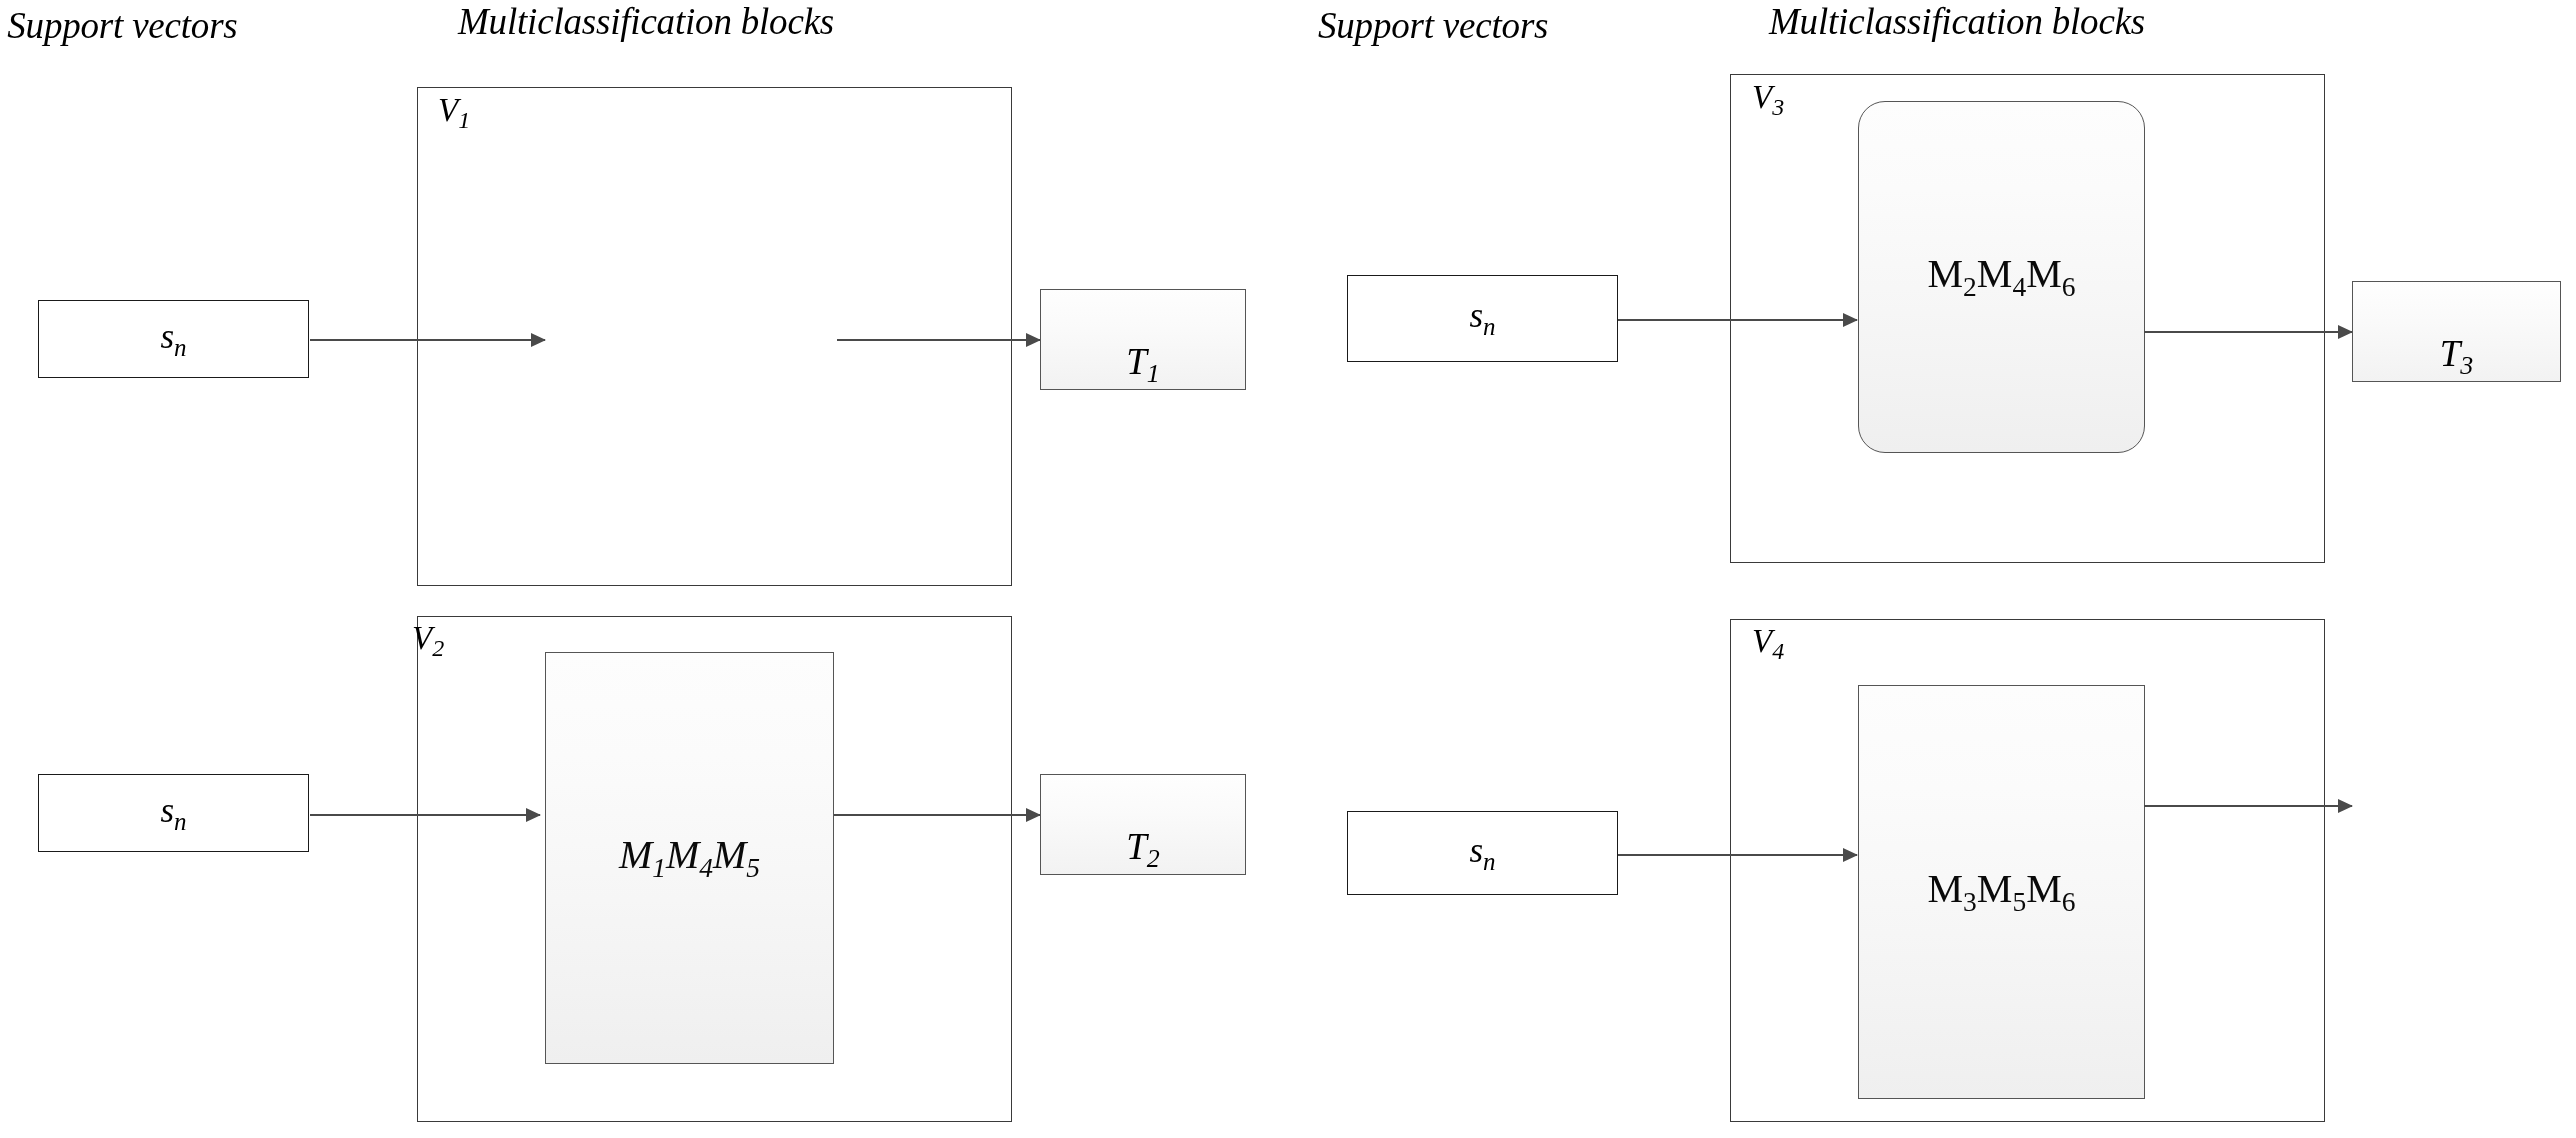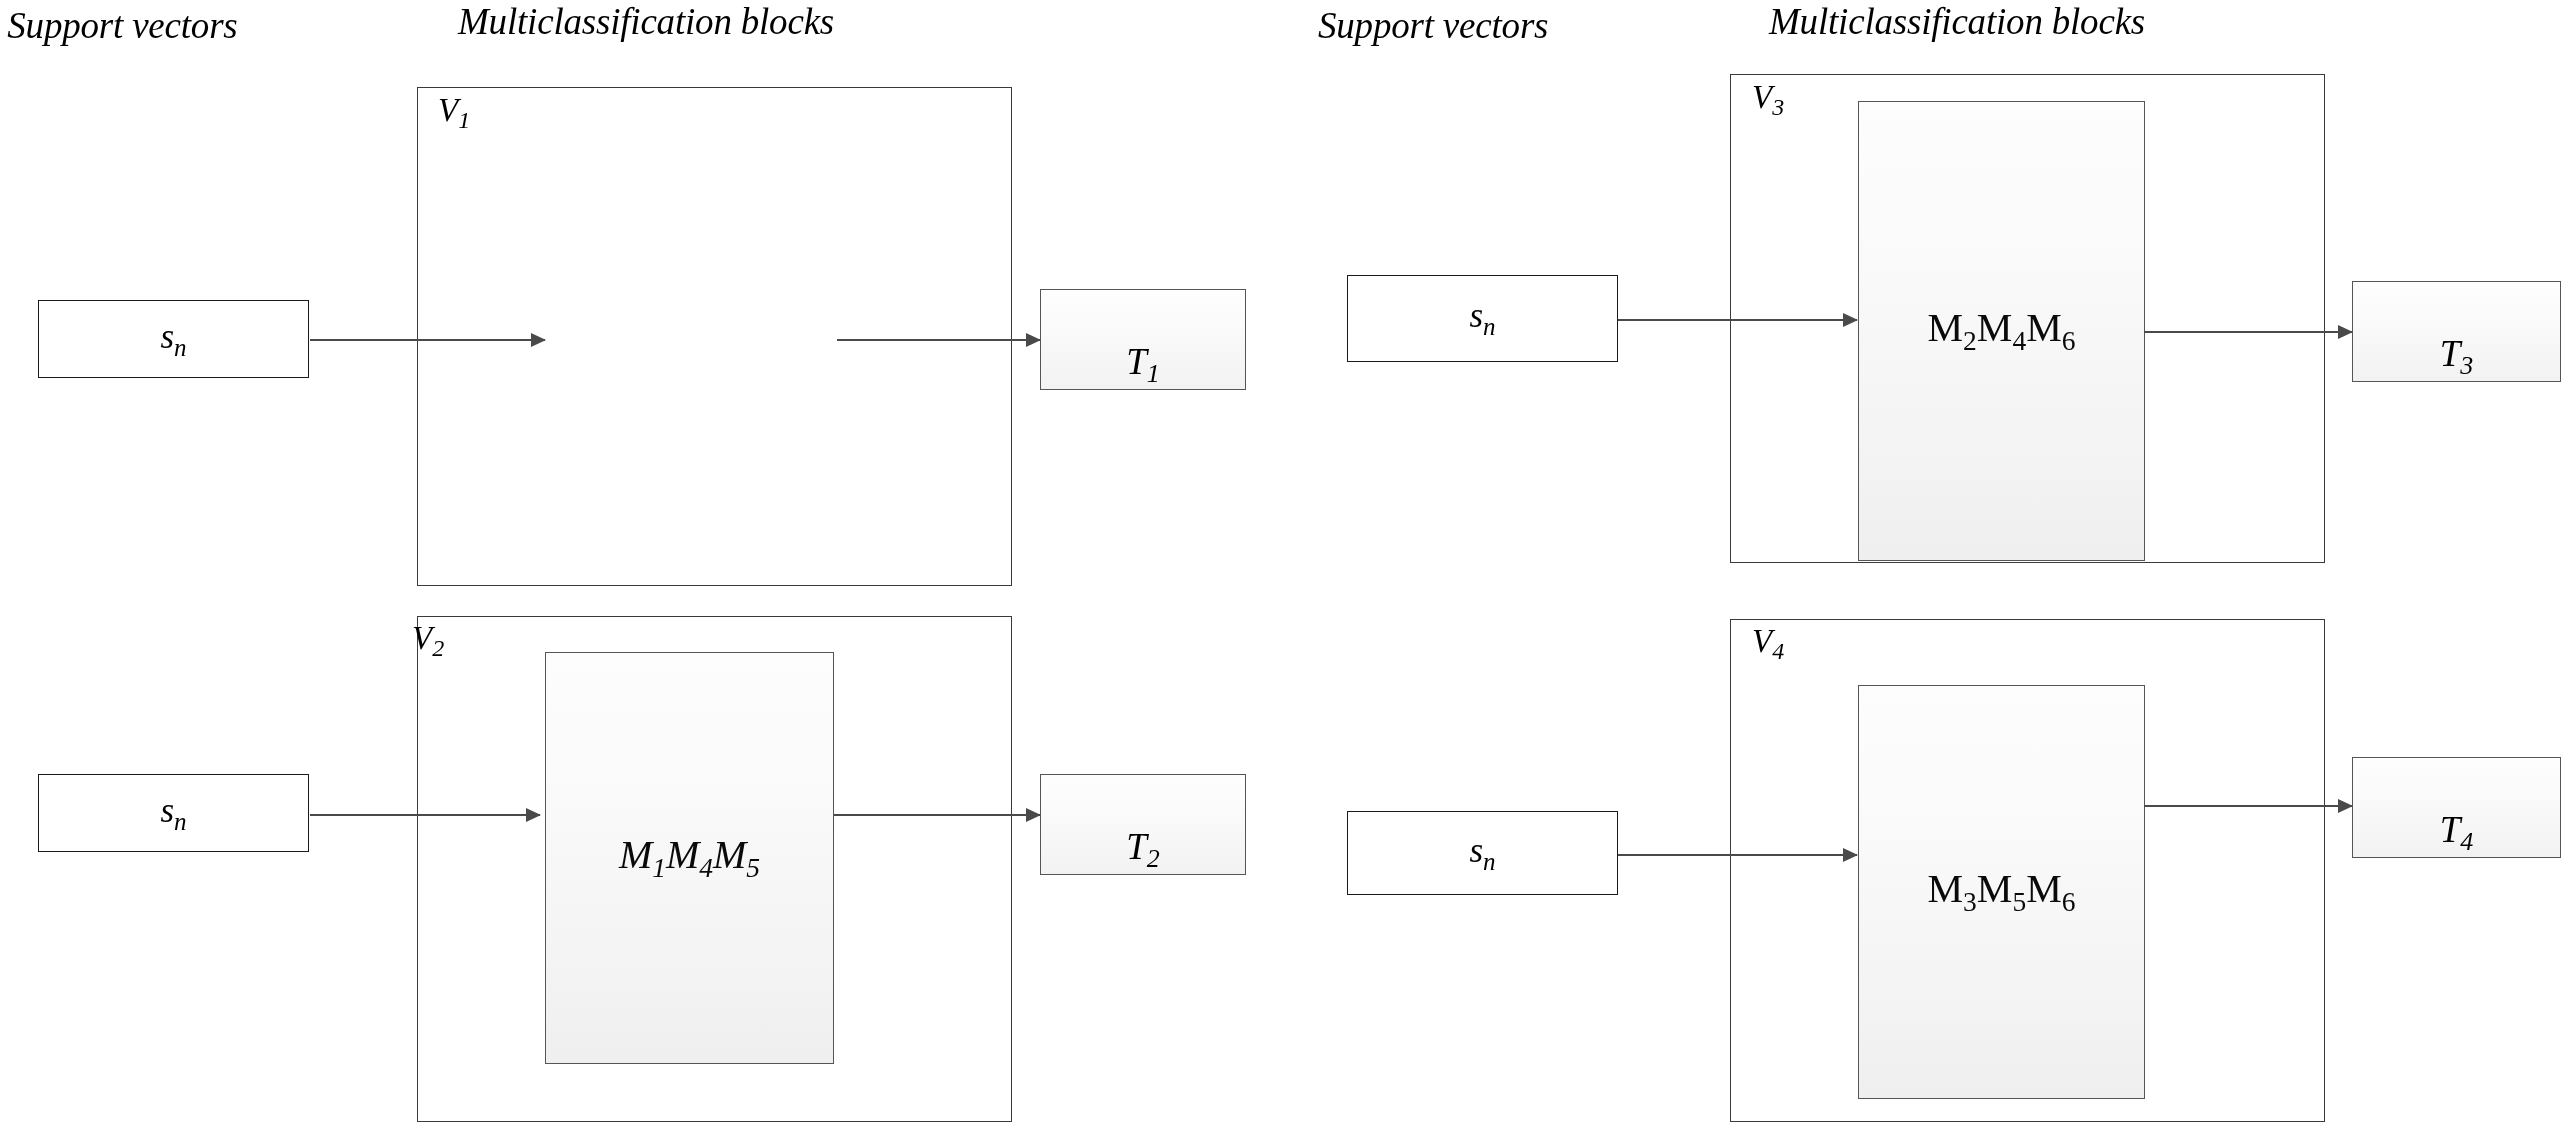--- a/index.html
+++ b/index.html
@@ -221,21 +221,21 @@
     <span class="slabel">
       <span>s</span><span class="sub">n</span>
     </span>
   </div>
 
   <div class="arrow" style="left:1618px; top:319px; width:239px;">
     <span class="shaft"></span>
     <span class="head"></span>
   </div>
 
-  <div class="mbox" style="left:1858px; top:101px; width:287px; height:460px;">
+  <div class="mbox" style="left:1858px; top:101px; width:287px; height:352px;border-radius:27px;">
     <span class="mlabel">
       <span>M</span><span class="sub">2</span><span>M</span><span class="sub">4</span><span>M</span><span class="sub">6</span>
     </span>
   </div>
 
   <div class="arrow" style="left:2144px; top:331px; width:208px;">
     <span class="shaft"></span>
     <span class="head"></span>
   </div>
 
@@ -265,20 +265,15 @@
     <span class="mlabel">
       <span>M</span><span class="sub">3</span><span>M</span><span class="sub">5</span><span>M</span><span class="sub">6</span>
     </span>
   </div>
 
   <div class="arrow" style="left:2144px; top:805px; width:208px;">
     <span class="shaft"></span>
     <span class="head"></span>
   </div>
 
-  <div class="tbox" style="left:2352px; top:757px; width:209px; height:101px;">
-    <span class="tlabel">
-      <span>T</span><span class="sub">4</span>
-    </span>
-  </div>
 
 </div>
 
 
 </body></html>

